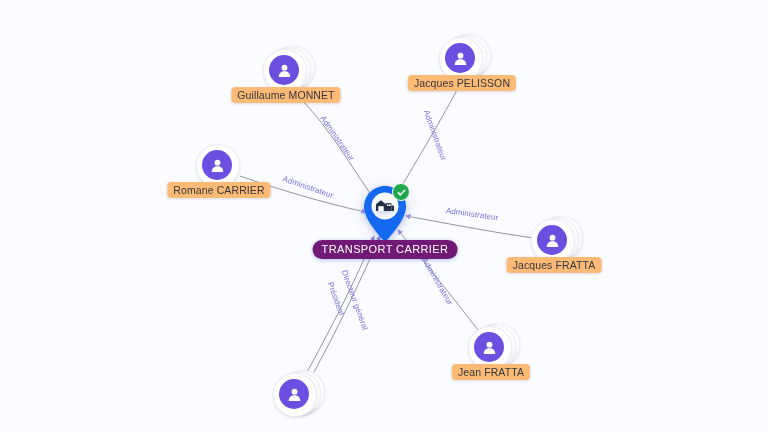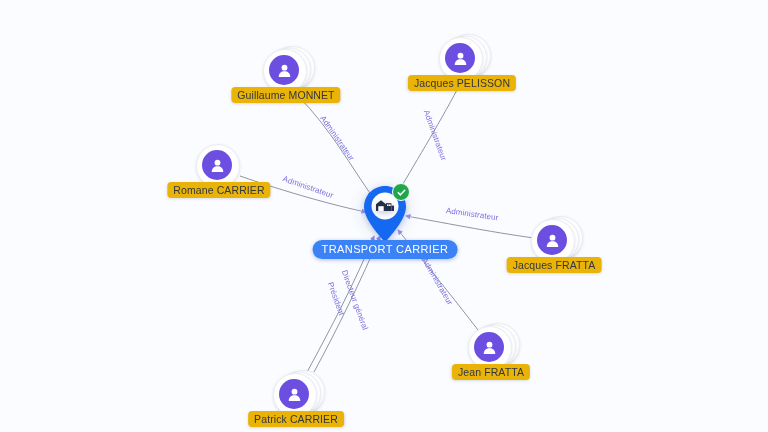--- a/index.html
+++ b/index.html
@@ -27,21 +27,21 @@
   .person-stack .card.c1{transform:translate(0,0);}
   .avatar{
     position:absolute;left:6px;top:6px;width:30px;height:30px;border-radius:50%;
     background:#6c4ee0;display:flex;align-items:center;justify-content:center;
   }
   .avatar svg{display:block;}
 
   .node-label{
     position:absolute;left:50%;transform:translateX(-50%);
     white-space:nowrap;
-    background:#eab308;
+    background:#fdba74;
     border-radius:4px;
     padding:2px 6px;
     font-size:10.5px;
     color:#32373f;
     box-shadow:0 1px 3px rgba(40,50,90,.16);
     letter-spacing:.1px;
   }
 
   
   .company{position:absolute;transform:translate(-50%,-50%);}
@@ -57,21 +57,21 @@
     width:22px;height:22px;display:flex;align-items:center;justify-content:center;
   }
   .verified{
     position:absolute;right:-1px;top:-1px;width:16px;height:16px;border-radius:50%;
     background:#20a94b;border:1.5px solid #ffffff;
     display:flex;align-items:center;justify-content:center;
   }
   .company-label{
     position:absolute;left:50%;transform:translateX(-50%);
     top:56px;
-    background:#3b82f6;
+    background:#701a75;
     color:#ffffff;
     font-size:11px;
     letter-spacing:.4px;
     padding:3px 9px 4px;
     border-radius:11px;
     white-space:nowrap;
     box-shadow:0 1px 4px rgba(20,70,180,.35);
   }
 
   
@@ -190,21 +190,20 @@
           <div class="card c3"></div>
           <div class="card c2"></div>
           <div class="card c1"></div>
           <div class="avatar">
             <svg width="17" height="17" viewBox="0 0 18 18">
               <circle cx="9" cy="6" r="3.1" fill="#ffffff"></circle>
               <path d="M2.9 16 C2.9 11.8 5.6 9.9 9 9.9 C12.4 9.9 15.1 11.8 15.1 16 Z" fill="#ffffff"></path>
             </svg>
           </div>
         </div>
-        <div class="node-label" style="top: 38px;">Patrick CARRIER</div>
       </div>
     </div>
 
   <div class="company" id="company-node" style="left: 385px; top: 214px;">
     <div class="company-glow"></div>
     <div class="pin">
       <svg width="48" height="60" viewBox="0 0 48 60">
         <path d="M24 2 C12.4 2 3 11.4 3 23 C3 37 24 58 24 58 C24 58 45 37 45 23 C45 11.4 35.6 2 24 2 Z" fill="#1569f0"></path>
         <circle cx="24" cy="22" r="13.5" fill="#ffffff"></circle>
       </svg>

